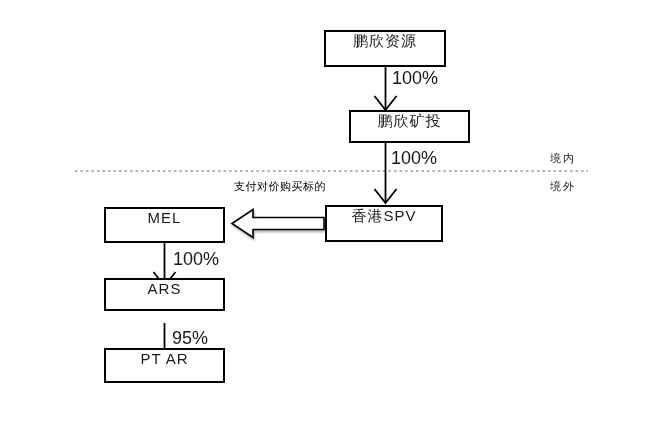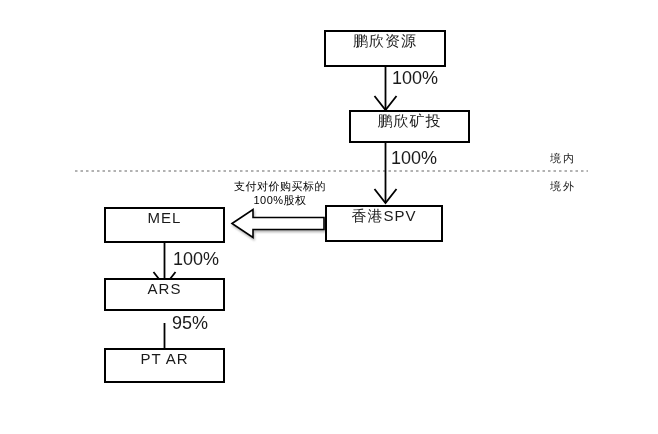--- a/index.html
+++ b/index.html
@@ -41,21 +41,21 @@
 
   .edge-label {
     position: absolute;
     color: #1a1a1a;
     font-size: 18px;
     white-space: nowrap;
   }
   .lbl-edge0 { left: 392px; top: 68px; }
   .lbl-edge1 { left: 391px; top: 148px; }
   .lbl-edge3 { left: 173px; top: 249px; }
-  .lbl-edge4 { left: 172px; top: 313px; text-align: center; }
+  .lbl-edge4 { left: 172px; top: 328px; text-align: center; }
 
   .annotation {
     position: absolute;
     left: 205px; top: 180px;
     width: 150px;
     text-align: center;
     color: #000000;
     font-size: 11px;
     line-height: 13.5px;
     letter-spacing: 0.5px;
@@ -140,20 +140,19 @@
   <div class="edge-label lbl-edge0">100%</div>
 
   <div class="edge-label lbl-edge1">100%</div>
 
   <div class="edge-label lbl-edge3">100%</div>
 
   <div class="edge-label lbl-edge4">95%</div>
 
   <div class="annotation">
     <div>支付对价购买标的</div>
-    <div>100%股权</div>
   </div>
 
   <div class="region-label lbl-inside">境内</div>
 
   <div class="region-label lbl-outside">境外</div>
 
 </div>
 
 </body></html>

